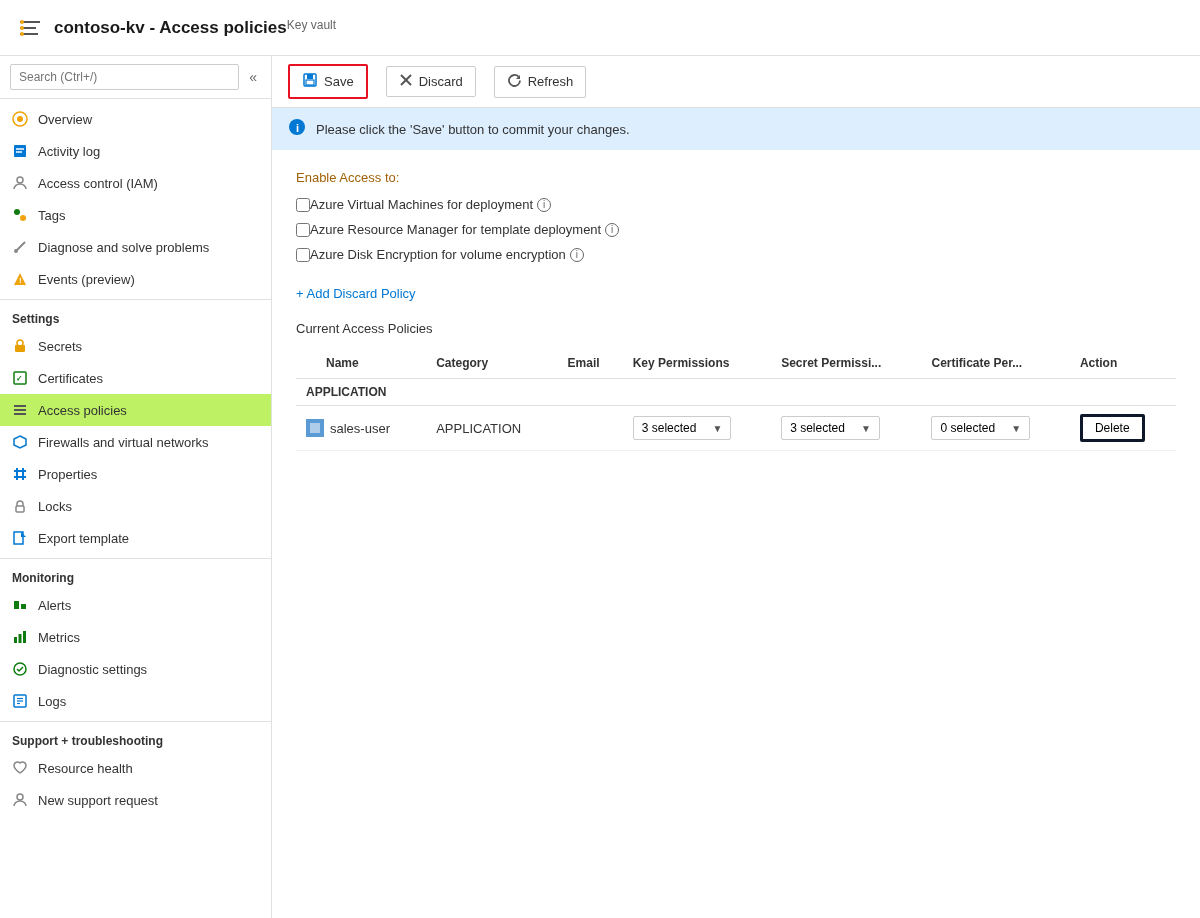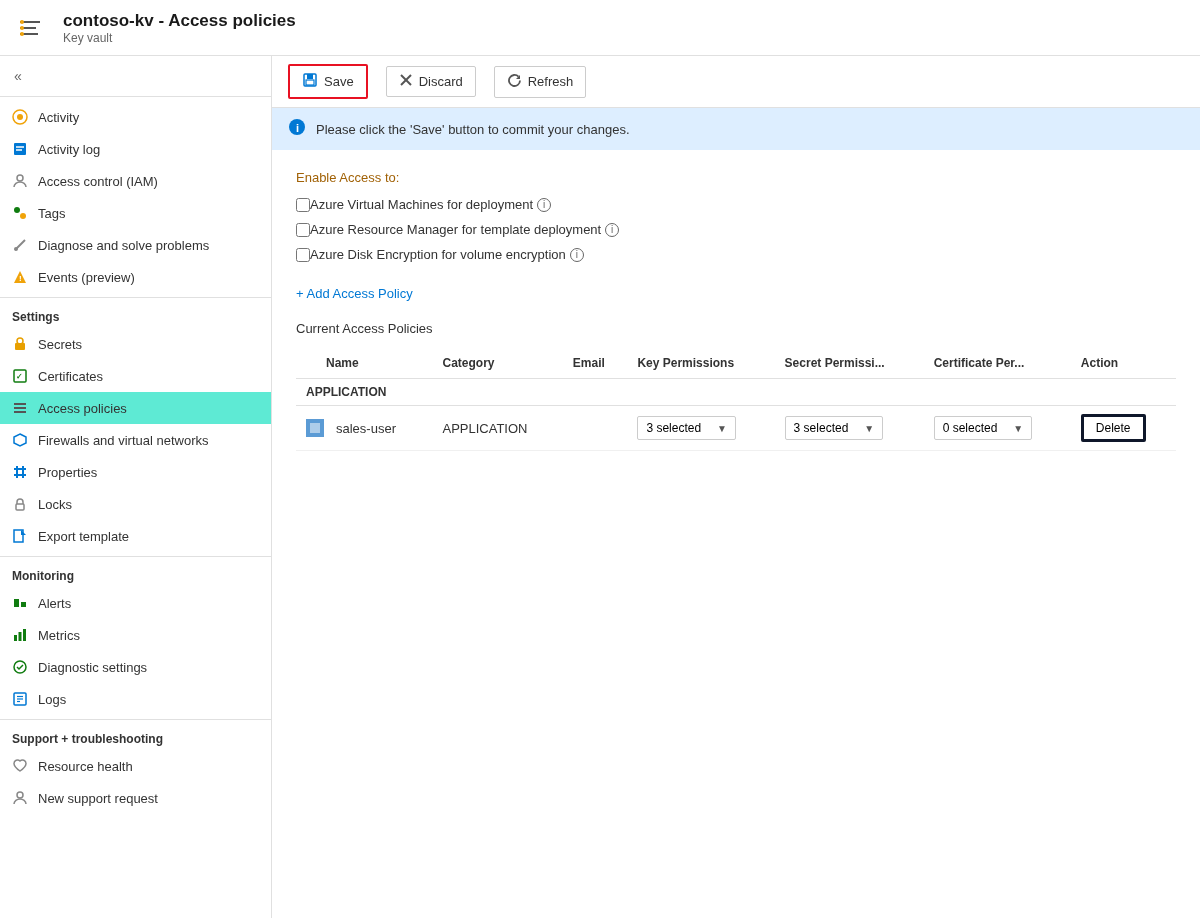--- a/index.html
+++ b/index.html
@@ -1,36 +1,36 @@
 <!DOCTYPE html>
 <html><head>
   <meta charset="utf-8">
   <style>
     * { box-sizing: border-box; margin: 0; padding: 0; }
     body { font-family: 'Segoe UI', Arial, sans-serif; font-size: 13px; color: #333; display: flex; flex-direction: column; height: 918px; overflow: hidden; background: #fff; }
 
     
     .header { display: flex; align-items: center; padding: 10px 16px; border-bottom: 1px solid #e0e0e0; background: #fff; min-height: 56px; }
     .header-icon { margin-right: 10px; display: flex; align-items: center; }
-    .header-title-block { display: flex; flex-direction: column; margin-left: 9px; }
+    .header-title-block { display: flex; flex-direction: row; }
     .header-title { font-size: 17px; font-weight: 600; color: #1a1a1a; }
     .header-subtitle { font-size: 12px; color: #666; }
 
     
     .layout { display: flex; flex: 1; overflow: hidden; }
 
     
     .sidebar { width: 272px; border-right: 1px solid #e0e0e0; display: flex; flex-direction: column; overflow-y: auto; background: #fff; flex-shrink: 0; }
     .sidebar-search { padding: 8px 10px; border-bottom: 1px solid #e0e0e0; display: flex; align-items: center; gap: 6px; }
     .sidebar-search input { flex: 1; border: 1px solid #ccc; padding: 5px 8px; font-size: 12px; border-radius: 2px; color: #666; }
     .sidebar-collapse { color: #666; cursor: pointer; font-size: 14px; padding: 4px; }
 
     .sidebar-nav { flex: 1; padding: 4px 0; overflow-y: auto; }
     .nav-item { display: flex; align-items: center; padding: 8px 12px; cursor: pointer; gap: 10px; font-size: 13px; color: #333; }
-    .nav-item.active { background: #5eead4; }
+    .nav-item.active { background: #bef264; }
     .nav-icon { width: 16px; height: 16px; display: flex; align-items: center; justify-content: center; flex-shrink: 0; }
     .section-header { padding: 12px 12px 4px; font-size: 12px; font-weight: 700; color: #333; text-transform: none; border-top: 1px solid #e0e0e0; margin-top: 4px; }
 
     
     .main { flex: 1; display: flex; flex-direction: column; overflow: hidden; }
 
     
     .toolbar { display: flex; align-items: center; padding: 8px 16px; gap: 18px; border-bottom: 1px solid #e0e0e0; }
     .toolbar-btn { display: flex; align-items: center; gap: 6px; padding: 6px 12px; border: 1px solid #ccc; background: #fff; cursor: pointer; font-size: 13px; color: #333; border-radius: 2px; }
     .toolbar-btn.save-btn { border: 2px solid #e81123; }
@@ -85,32 +85,33 @@
   <div class="header-title-block">
     <span class="header-title">contoso-kv - Access policies</span>
     <span class="header-subtitle">Key vault</span>
   </div>
 </div>
 
 <div class="layout">
 
   <div class="sidebar">
     <div class="sidebar-search">
+      <input type="text" placeholder="Search (Ctrl+/)" style="">
       <span class="sidebar-collapse">«</span>
     </div>
     <nav class="sidebar-nav">
 
       <div class="nav-item">
         <span class="nav-icon">
           <svg width="16" height="16" viewBox="0 0 16 16">
               <circle cx="8" cy="8" r="7" fill="none" stroke="#f0a30a" stroke-width="1.5"></circle>
               <circle cx="8" cy="8" r="3" fill="#f0a30a"></circle>
             </svg>
         </span>
-        <span>Activity</span>
+        <span>Overview</span>
       </div>
       <div class="nav-item">
         <span class="nav-icon">
           <svg width="16" height="16" viewBox="0 0 16 16">
               <rect x="2" y="2" width="12" height="12" fill="#0078d4" rx="1"></rect>
               <line x1="4" y1="6" x2="12" y2="6" stroke="white" stroke-width="1.5"></line>
               <line x1="4" y1="9" x2="10" y2="9" stroke="white" stroke-width="1.5"></line>
             </svg>
         </span>
         <span>Activity log</span>
@@ -345,21 +346,21 @@
           <span class="info-circle">i</span>
         </div>
         <div class="checkbox-row">
           <input type="checkbox" id="cb-disk" style="">
           <label for="cb-disk">Azure Disk Encryption for volume encryption</label>
           <span class="info-circle">i</span>
         </div>
       </div>
 
       
-      <a class="add-policy-link">+ Add Access Policy</a>
+      <a class="add-policy-link">+ Add Discard Policy</a>
 
       
       <div class="current-policies-title">Current Access Policies</div>
 
       <table class="policy-table">
         <thead>
           <tr>
             <th style="padding-left:30px">Name</th>
             <th>Category</th>
             <th>Email</th>
@@ -368,21 +369,21 @@
             <th>Certificate Per...</th>
             <th>Action</th>
           </tr>
         </thead>
         <tbody>
           <tr class="group-header-row">
             <td colspan="7">APPLICATION</td>
           </tr>
           <tr>
             <td style="display:table-cell">
-              <span style="display:inline-flex;align-items:center;gap:12px;">
+              <span style="display:inline-flex;align-items:center;gap:6px;">
                 <span style="display:inline-flex;align-items:center;justify-content:center;width:18px;height:18px;background:#5b9bd5;flex-shrink:0;">
                   <svg width="12" height="12" viewBox="0 0 12 12">
                       <rect x="1" y="1" width="10" height="10" fill="white" opacity="0.5"></rect>
                     </svg>
                 </span>
                 <span>sales-user</span>
               </span>
             </td>
             <td>APPLICATION</td>
             <td></td>

